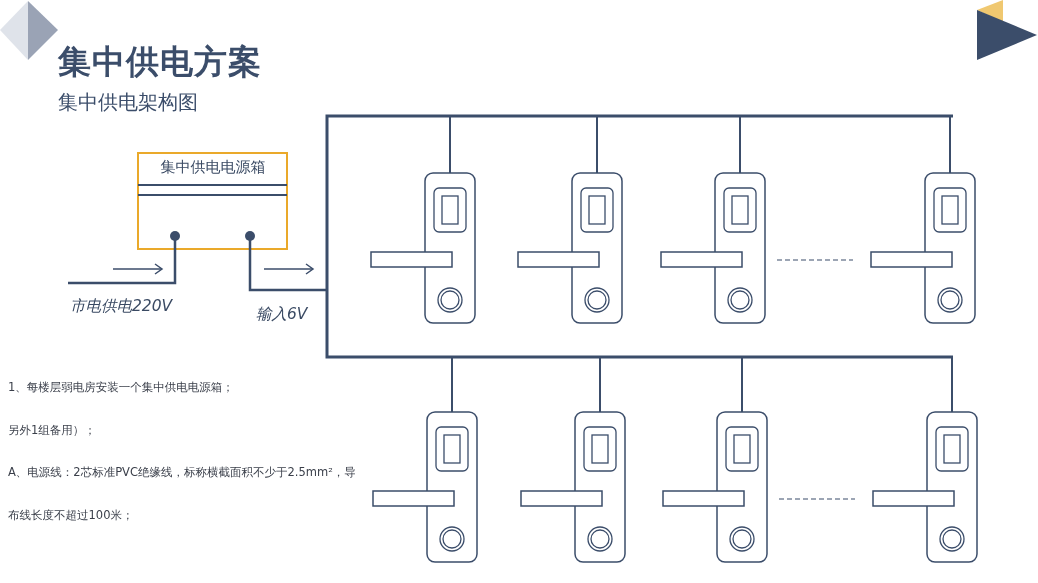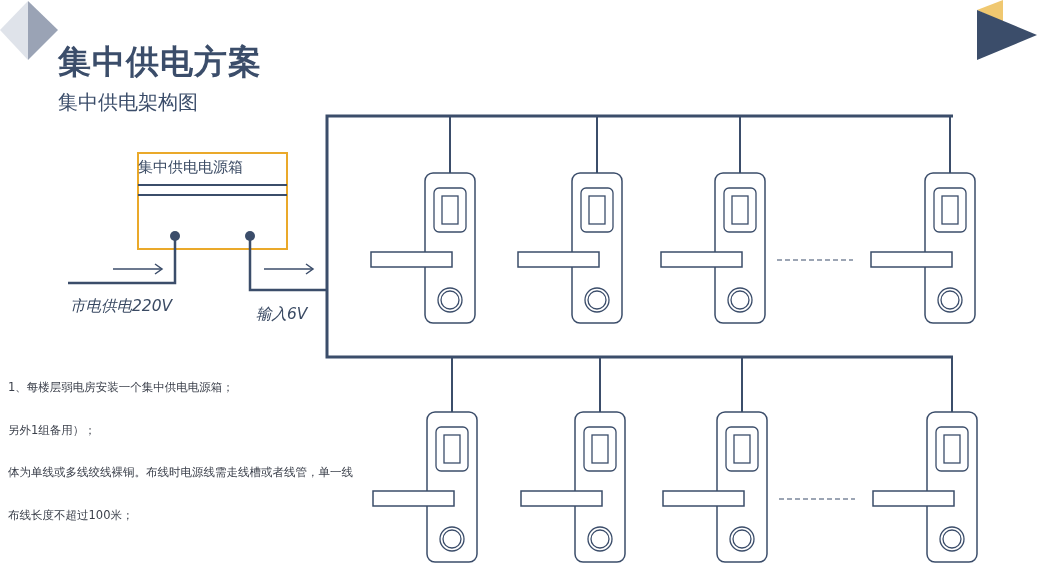--- a/index.html
+++ b/index.html
@@ -4,21 +4,21 @@
 <style>
   html, body { margin:0; padding:0; background:#ffffff; }
   body { width:1038px; height:583px; position:relative; overflow:hidden;
          font-family:"DejaVu Sans", "Liberation Sans", sans-serif; color:#3a4a63; }
   .abs { position:absolute; }
   #title { left:58px; top:24px; font-size:33px; font-weight:bold; color:#3b4d6a; letter-spacing:1px; white-space:nowrap;margin-top:16px; }
   #subtitle { left:58px; top:89px; font-size:20px; color:#3b4d6a; white-space:nowrap; }
   #notes { left:8px; top:357px; width:370px; font-size:11.5px; line-height:24.5px; color:#3a3f4a; }
   #notes div { white-space:nowrap;margin-top:18px; }
   .lbl { font-size:15.5px; color:#3a4a63; white-space:nowrap;font-style:italic; }
-  #box-title { left:138px; top:158px; width:150px; text-align:left; font-size:15px; color:#3a4a63; }
+  #box-title { left:138px; top:158px; width:150px; text-align:center; font-size:15px; color:#3a4a63; }
   svg { position:absolute; left:0; top:0; }
 </style>
 </head>
 <body>
 
 <svg width="1038" height="583">
 
   <polygon points="28,1 28,60 0,30" fill="#dfe3ea"></polygon>
   <polygon points="28,1 28,60 58,30" fill="#9aa3b5"></polygon>
 
@@ -129,15 +129,15 @@
 <div id="title" class="abs">集中供电方案</div>
 <div id="subtitle" class="abs">集中供电架构图</div>
 
 <div id="box-title" class="abs">集中供电电源箱</div>
 <div class="abs lbl" style="left:70px; top:296px;">市电供电220V</div>
 <div class="abs lbl" style="left:256px; top:304px;">输入6V</div>
 
 <div id="notes" class="abs">
   <div>1、每楼层弱电房安装一个集中供电电源箱；</div>
   <div>另外1组备用）；</div>
-  <div>体为单线或多线绞线裸铜。布线时电源线需走线槽或者线管，单一线</div>
+  <div>A、电源线：2芯标准PVC绝缘线，标称横截面积不少于2.5mm²，导</div>
   <div>布线长度不超过100米；</div>
 </div>
 
 </body></html>

